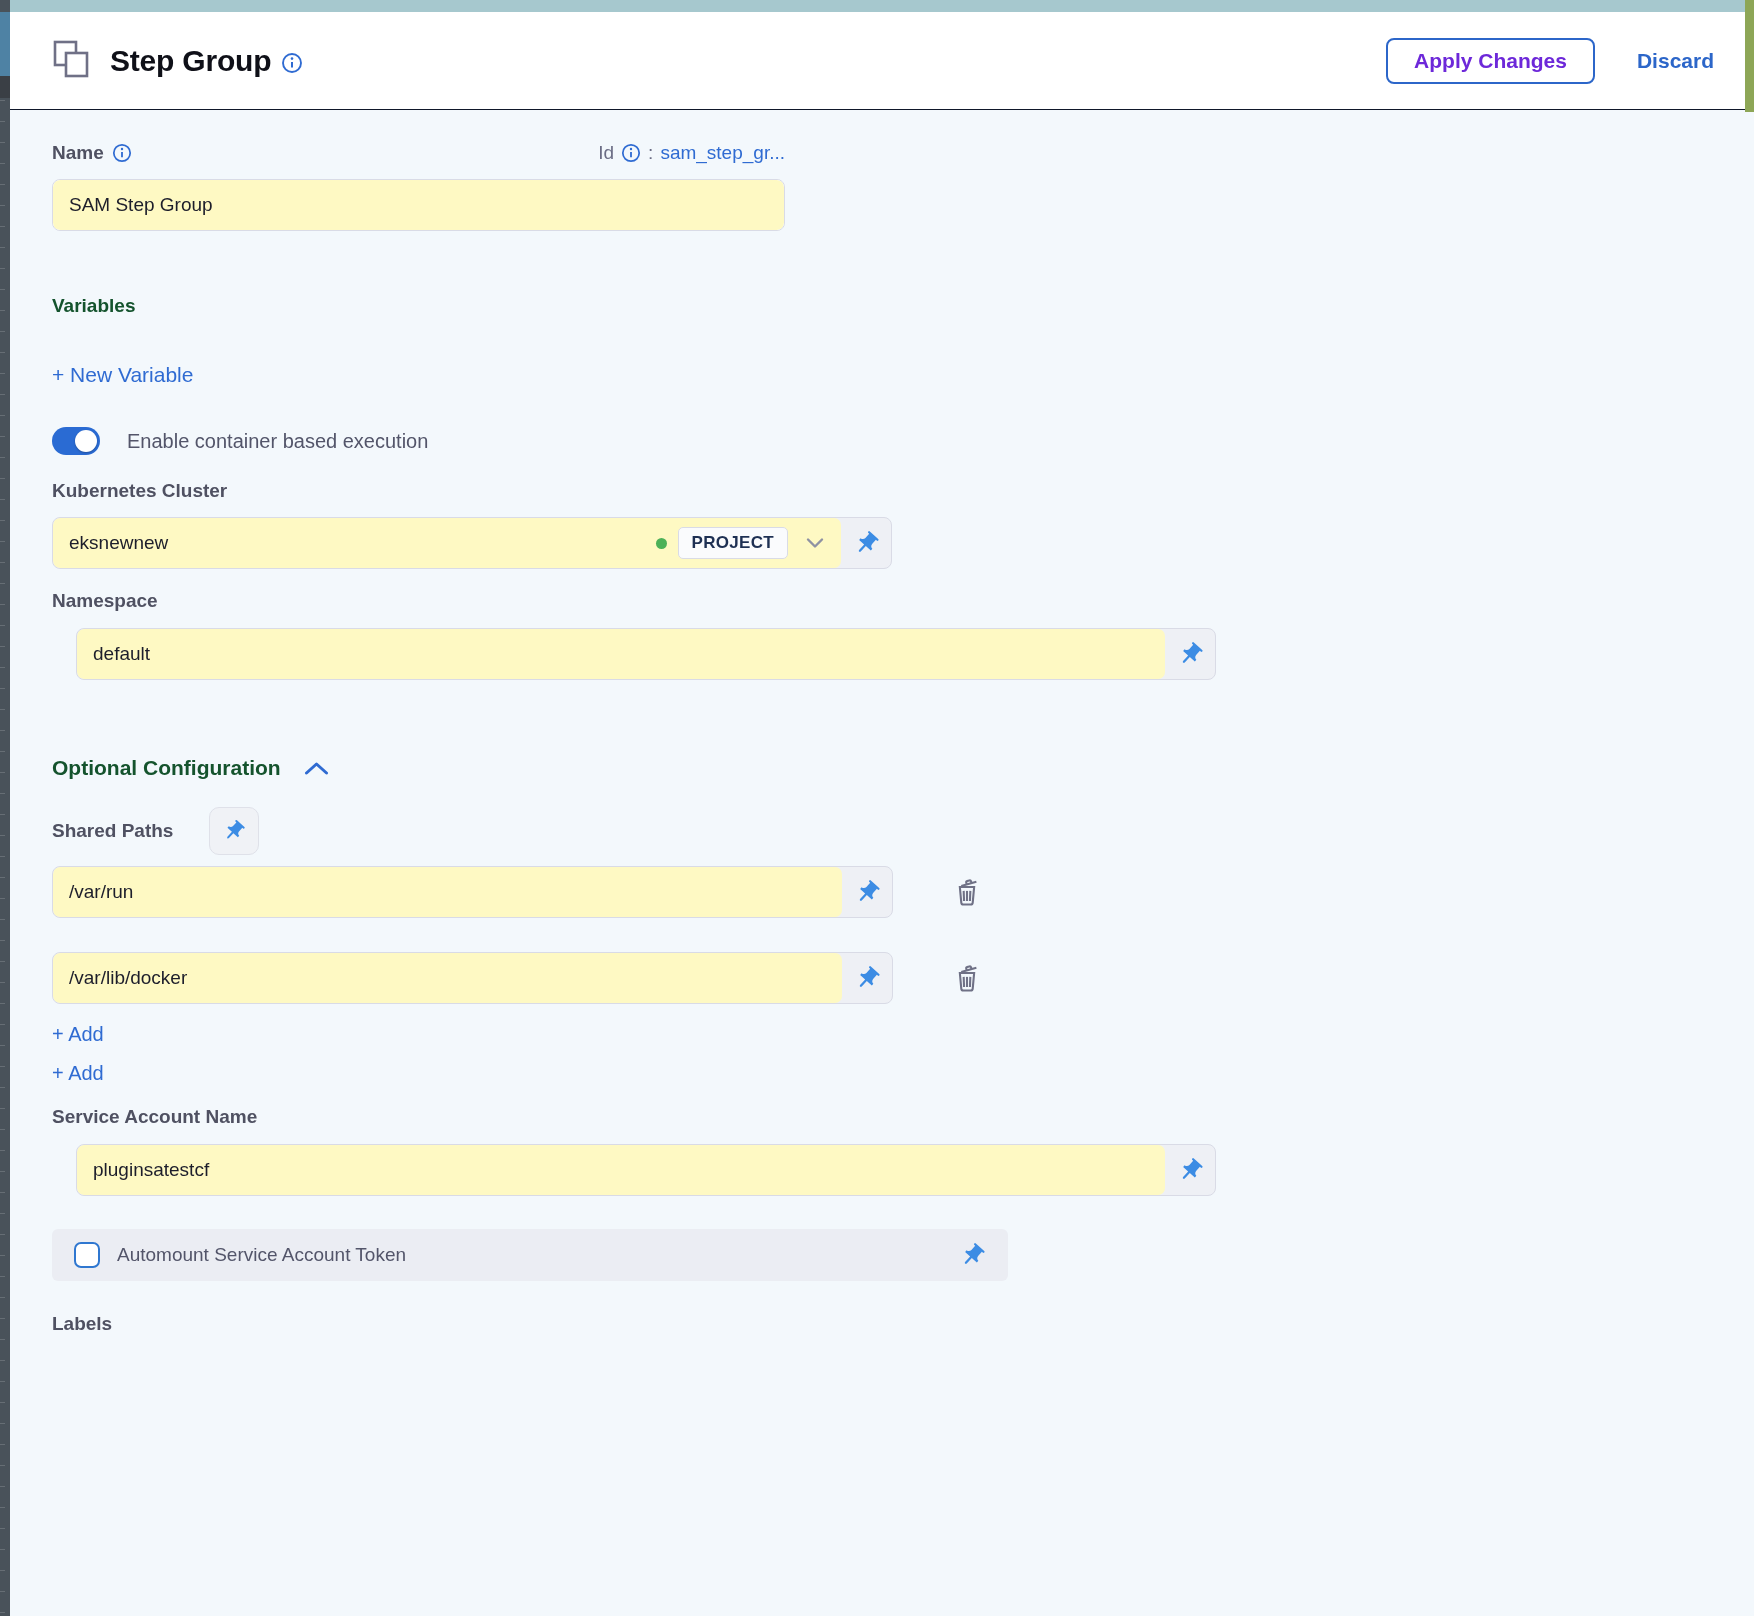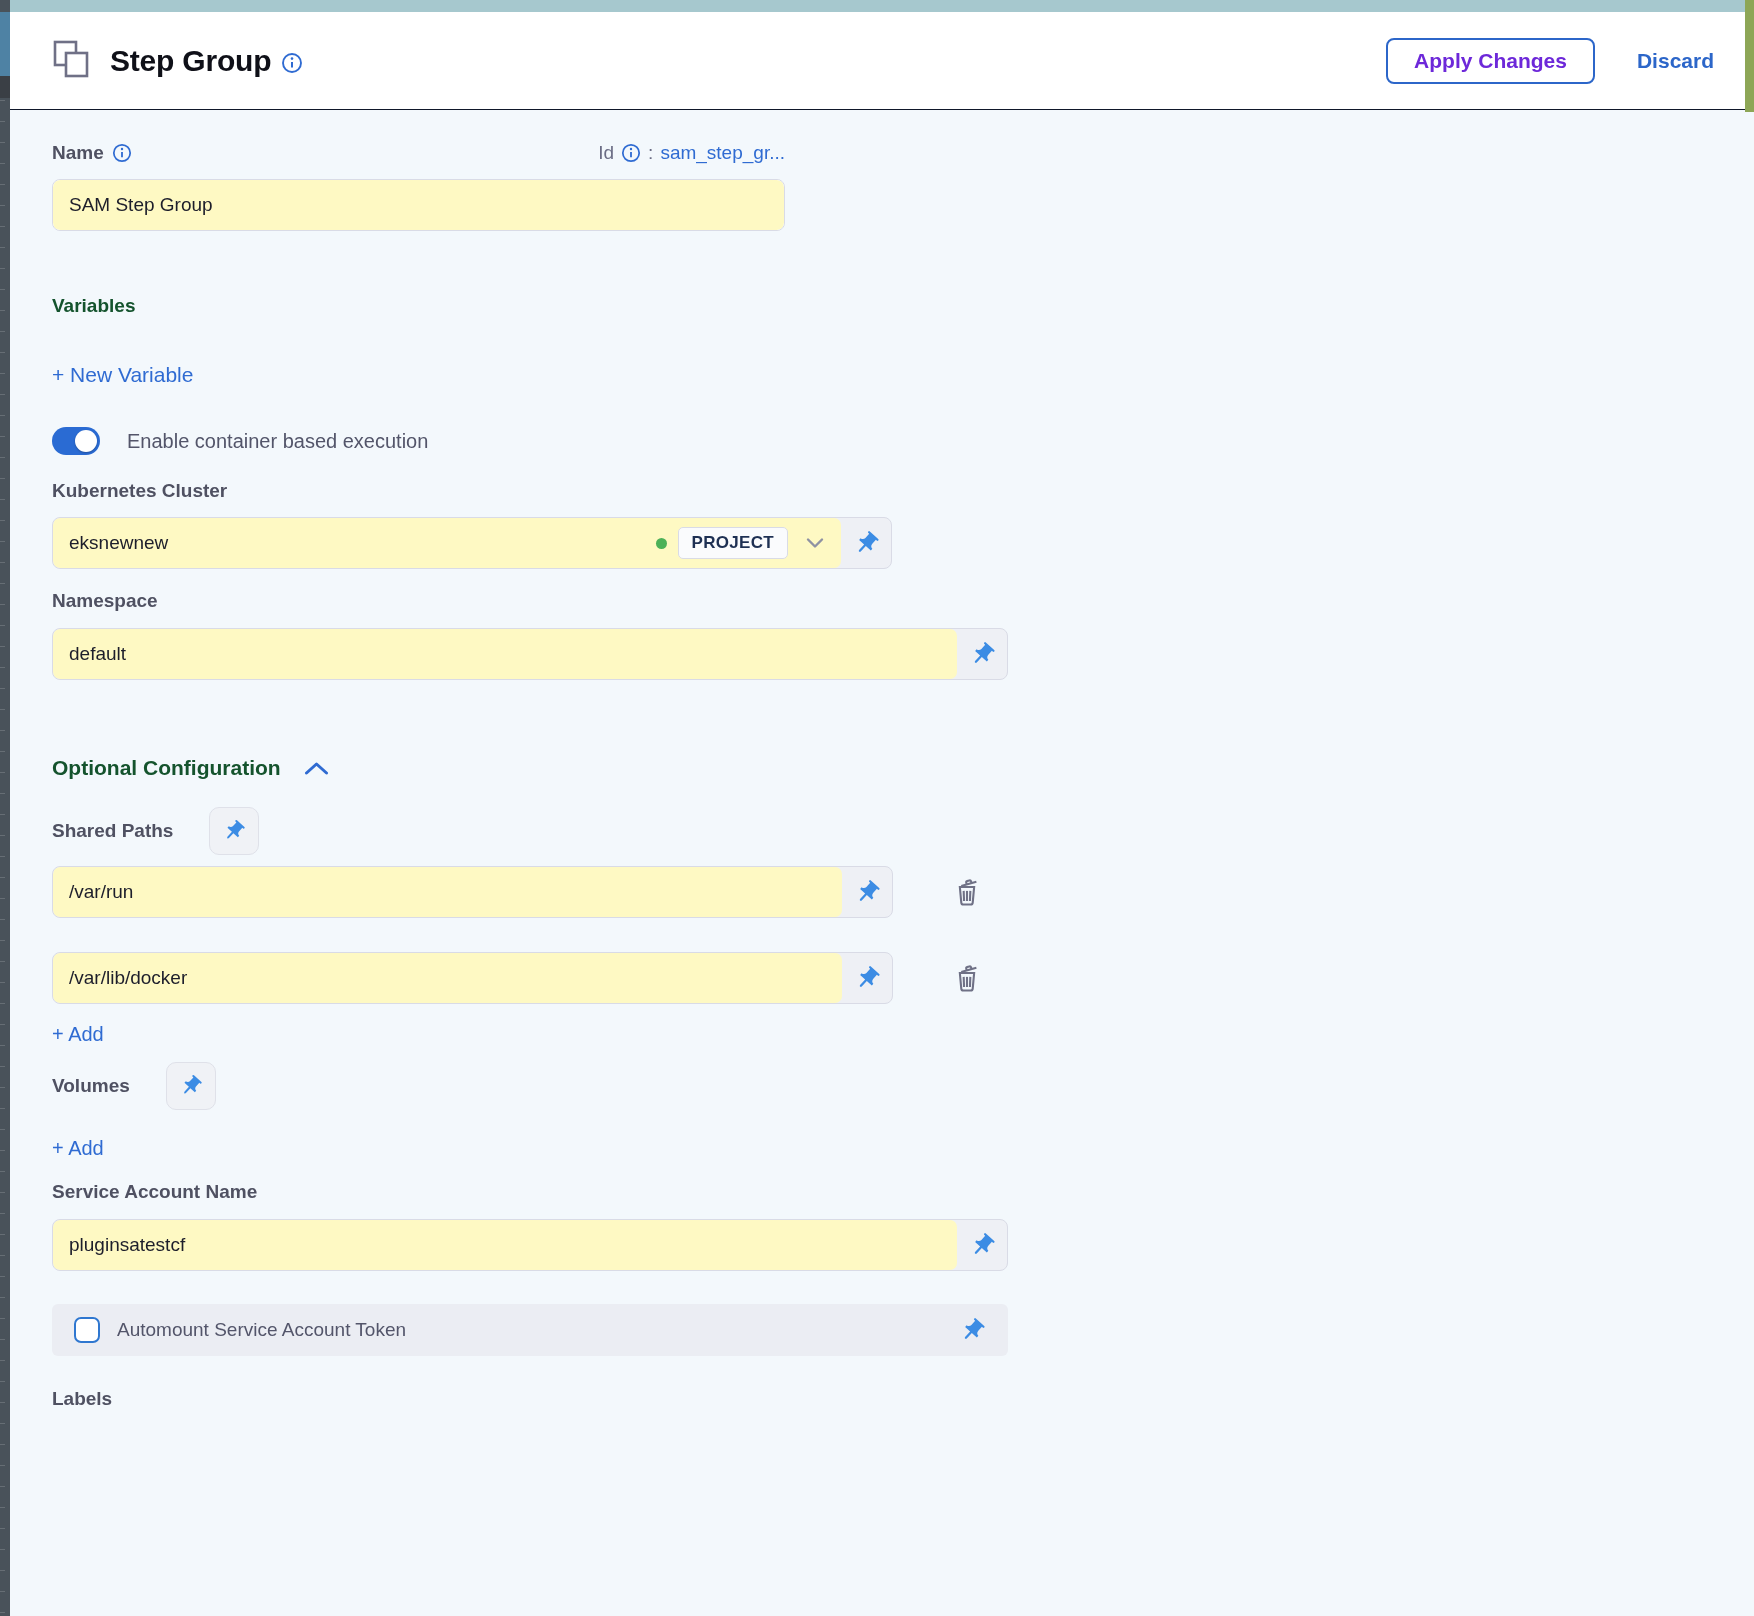--- a/index.html
+++ b/index.html
@@ -65,21 +65,21 @@
      box-shadow:0 1px 2px rgba(0,0,0,.25); }
 
   
   .g-cluster { width:840px; }
   .status-dot { width:11px; height:11px; border-radius:50%; background:#4db158; margin-right:11px; flex:none; }
   .scope-badge { background:#fafbfd; border:1px solid #d9dbe6; border-radius:5px; padding:5px 13px;
      font-size:17px; font-weight:600; color:#1e3053; letter-spacing:.3px; flex:none; }
   .chev-down { margin-left:17px; flex:none; cursor:pointer; display:flex; }
   .field-grow { flex:1; }
 
-  .g-wide { width:956px; }
+  .g-wide { width:1140px;margin-left:24px; }
 
   .oc-heading { display:flex; align-items:center; gap:22px; }
   .oc-heading .heading { font-size:21px; }
 
   .inline-label-row { display:flex; align-items:center; gap:36px; }
   .pin-btn { width:50px; height:48px; border:1px solid #dfe1e9; border-radius:10px; background:#f0f2f6;
      display:flex; align-items:center; justify-content:center; cursor:pointer; flex:none; }
 
   .path-row { display:flex; align-items:center; }
   .g-path { width:841px; }
@@ -260,28 +260,20 @@
             </g>
           </g>
         </svg>
       </span>
     </div>
 
     <div class="mb16">
       <span class="blue-link" style="font-size:20px">+ Add</span>
     </div>
 
-    <div class="inline-label-row mb27">
-      <span class="field-label">Volumes</span>
-      <div class="pin-btn">
-        <svg width="24" height="24" viewBox="0 0 24 24">
-          <path transform="rotate(42 12 12)" fill="#3c8ce4" d="M16 9 V4 h1 a1 1 0 0 0 0 -2 H7 a1 1 0 0 0 0 2 h1 v5 c0 1.66 -1.34 3 -3 3 v2 h5.97 v7 l1 1 1 -1 v-7 H19 v-2 c-1.66 0 -3 -1.34 -3 -3 z"></path>
-        </svg>
-      </div>
-    </div>
 
     <div class="mb21">
       <span class="blue-link" style="font-size:20px">+ Add</span>
     </div>
 
     <div class="field-label mb16">Service Account Name</div>
     <div class="input-group g-wide mb33">
       <div class="field-wrap">
         <input type="text" value="pluginsatestcf" style="">
       </div>

